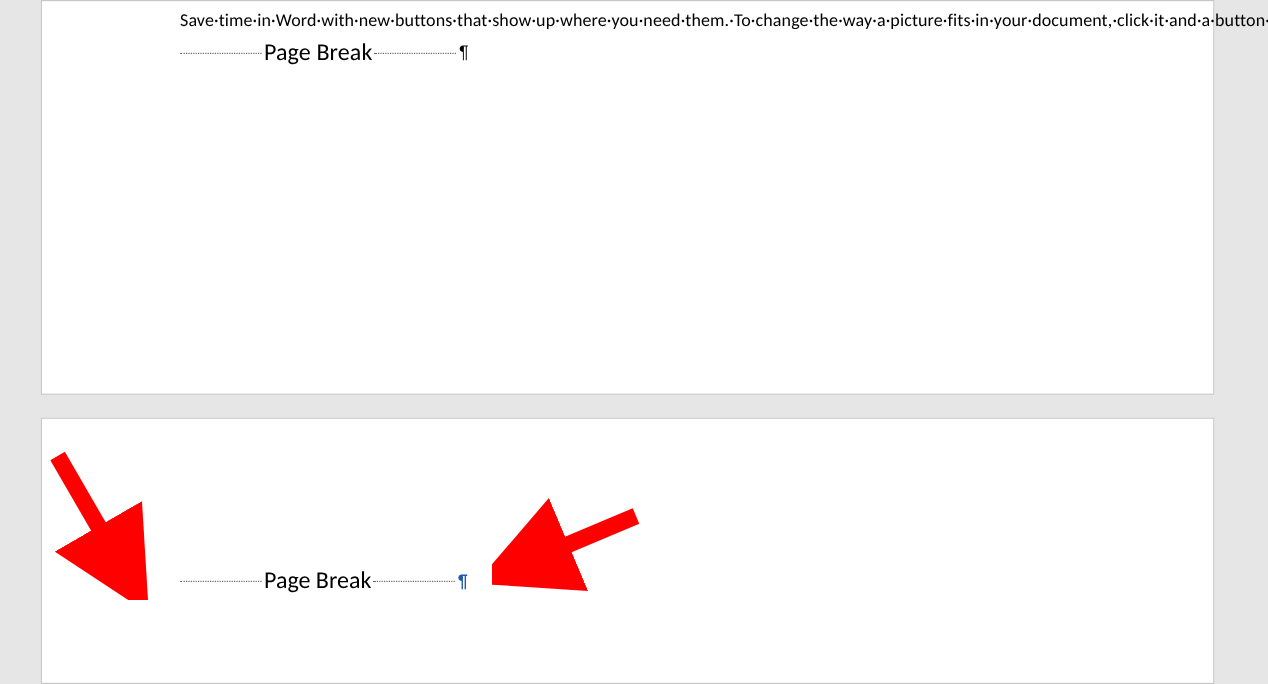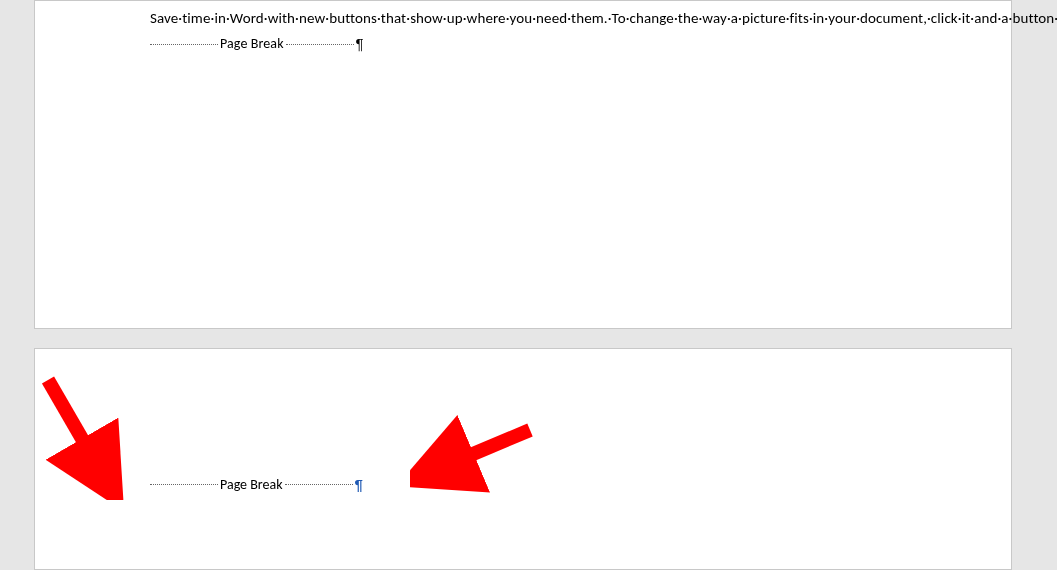--- a/index.html
+++ b/index.html
@@ -52,21 +52,21 @@
     }
     .page-break-line .dots-left,
     .page-break-line .dots-right {
       border-top: 1px dotted #666;
       height: 1px;
     }
     .page-break-line .dots-left { width: 68px; }
     .page-break-line .dots-right { width: 68px; }
     .page-break-line .label {
       color: #000;
-      font-size: 14px;
+      font-size: 20px;
       padding: 0 2px;
       white-space: nowrap;
       text-align: right;
     }
     .page-break-line .trail-pilcrow {
       margin-left: 2px;
       color: #000;
     }
     .page2 .page-break-line {
       position: absolute;

